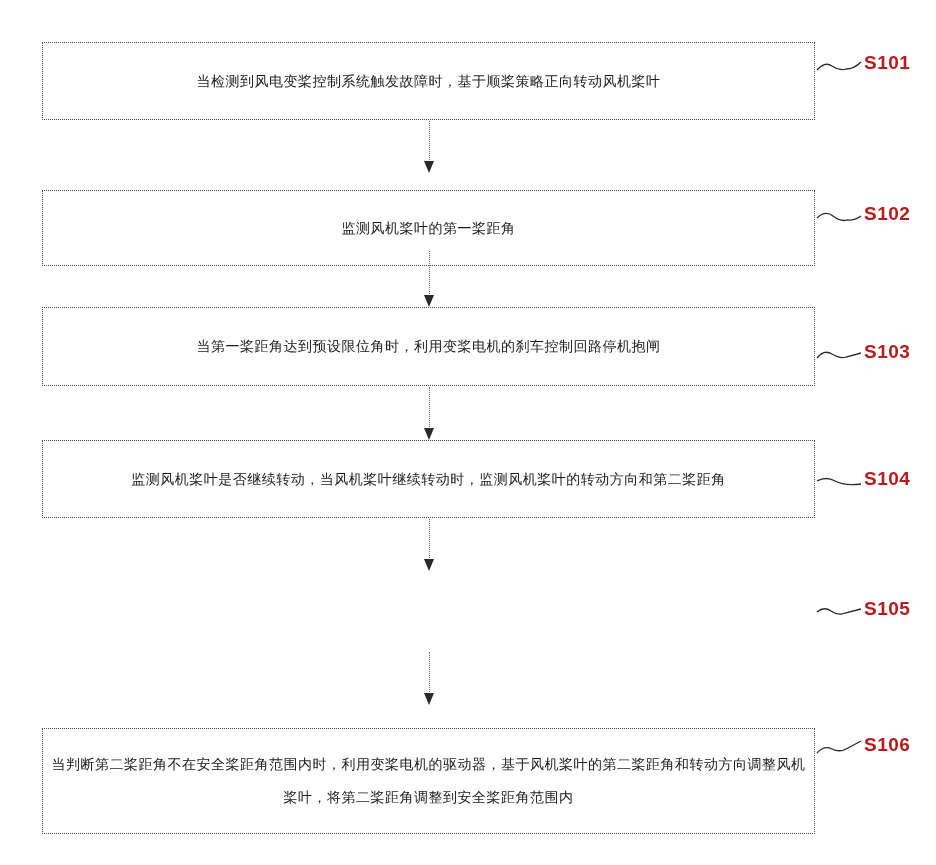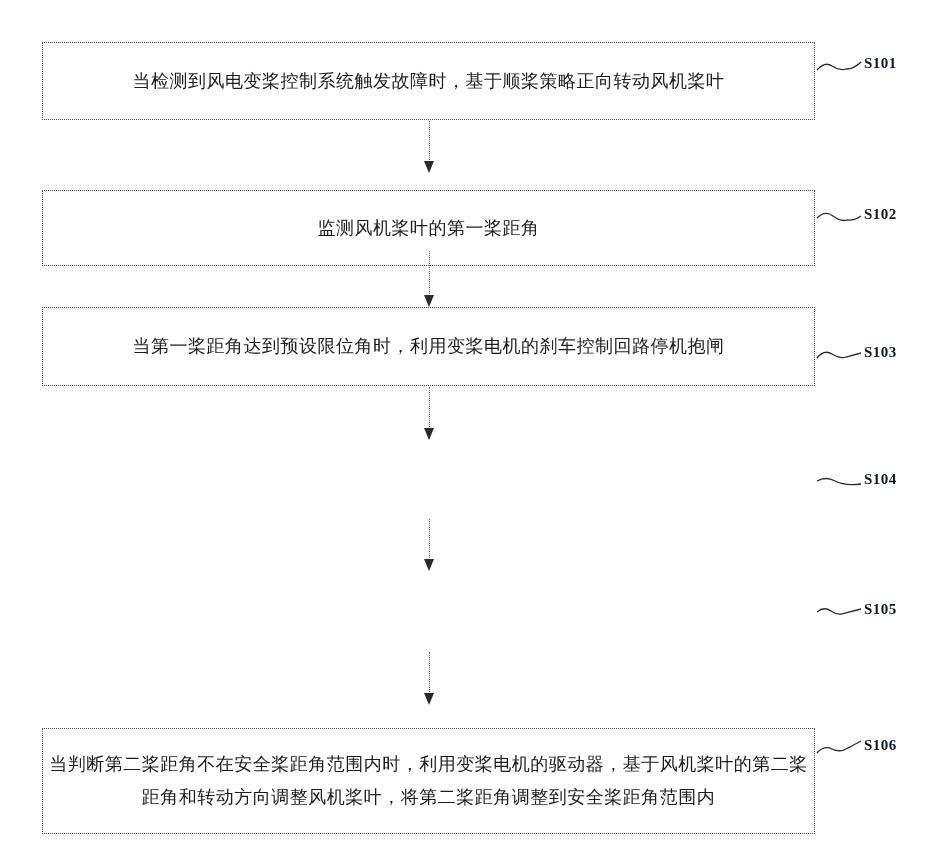--- a/index.html
+++ b/index.html
@@ -23,21 +23,21 @@
     box-sizing: border-box;
     border: 1px dotted #4a4a4a;
     display: flex;
     align-items: center;
     justify-content: center;
     text-align: center;
     padding: 2px 6px;
     background: #ffffff;
   }
   .box .box-text {
-    font-size: 18px;
+    font-size: 14px;
     line-height: 33px;
     letter-spacing: 0.5px;
   }
   .b1 { top: 42px;  height: 78px;  }
   .b2 { top: 190px; height: 76px;  }
   .b3 { top: 307px; height: 79px;  }
   .b4 { top: 440px; height: 78px;  }
   .b5 { top: 571px; height: 80px;  }
   .b6 { top: 728px; height: 106px; }
 
@@ -82,24 +82,24 @@
   .l2 { top: 201px; }
   .l3 { top: 339px; }
   .l4 { top: 466px; }
   .l5 { top: 596px; }
   .l6 { top: 732px; align-items: center; }
   .step-label .squiggle {
     flex: 0 0 auto;
     margin-top: 6px;
   }
   .step-label .step-id {
-    font-family: Liberation Serif, serif;
-    font-size: 15px;
+    font-family: Liberation Sans, sans-serif;
+    font-size: 19px;
     font-weight: 600;
-    color: #0f172a;
+    color: #b91c1c;
     letter-spacing: 0.5px;
   }
 </style>
 </head>
 <body>
 
 <div class="figure">
 
   <div class="box b1">
     <span class="box-text">当检测到风电变桨控制系统触发故障时，基于顺桨策略正向转动风机桨叶</span>
@@ -121,20 +121,23 @@
 
   <div class="box b3">
     <span class="box-text">当第一桨距角达到预设限位角时，利用变桨电机的刹车控制回路停机抱闸</span>
   </div>
 
   <div class="arrow a3">
     <span class="shaft"></span>
     <span class="head"></span>
   </div>
 
+  <div class="box b4">
+    <span class="box-text">监测风机桨叶是否继续转动，当风机桨叶继续转动时，监测风机桨叶的转动方向和第二桨距角</span>
+  </div>
 
   <div class="arrow a4">
     <span class="shaft"></span>
     <span class="head"></span>
   </div>
 
 
   <div class="arrow a5">
     <span class="shaft"></span>
     <span class="head"></span>

